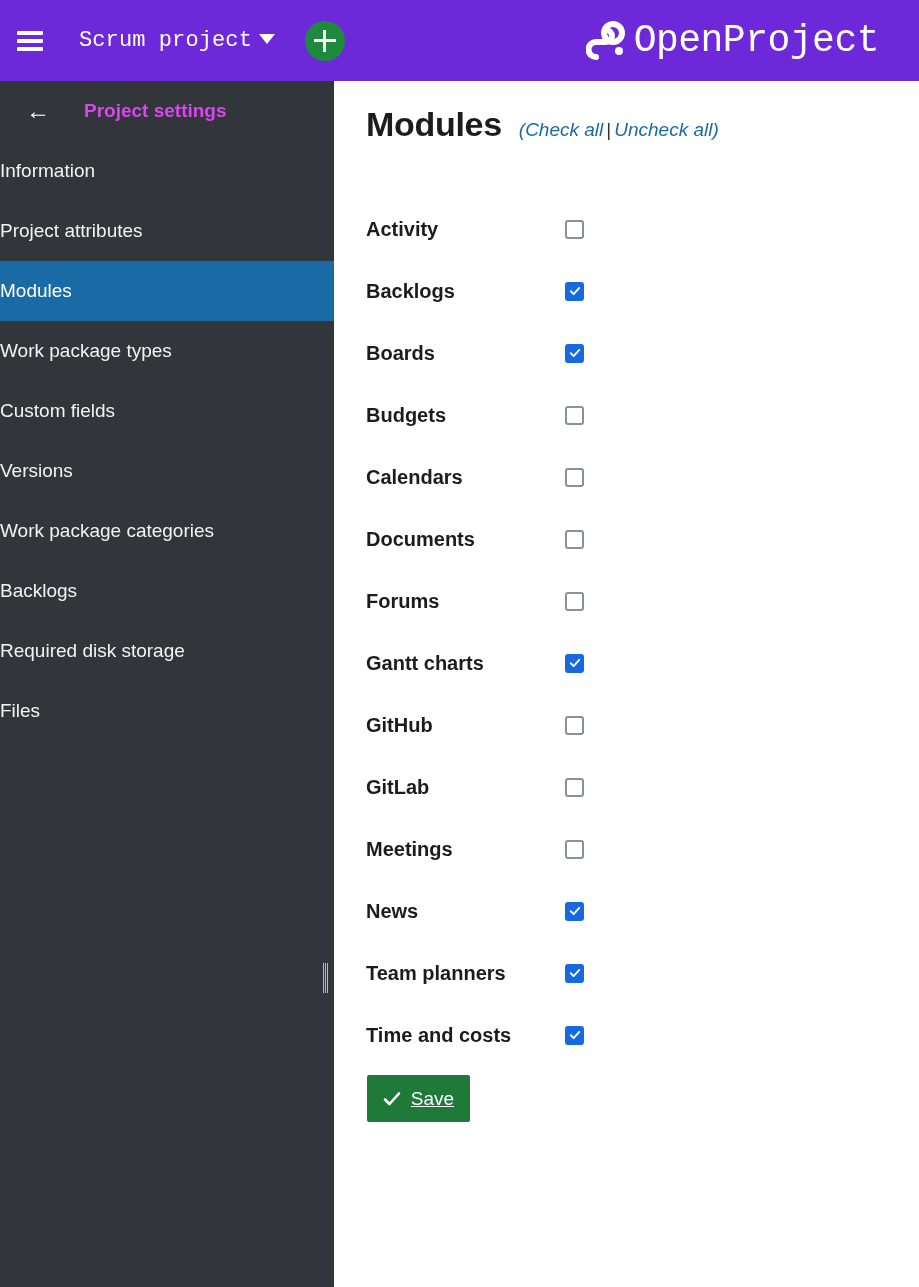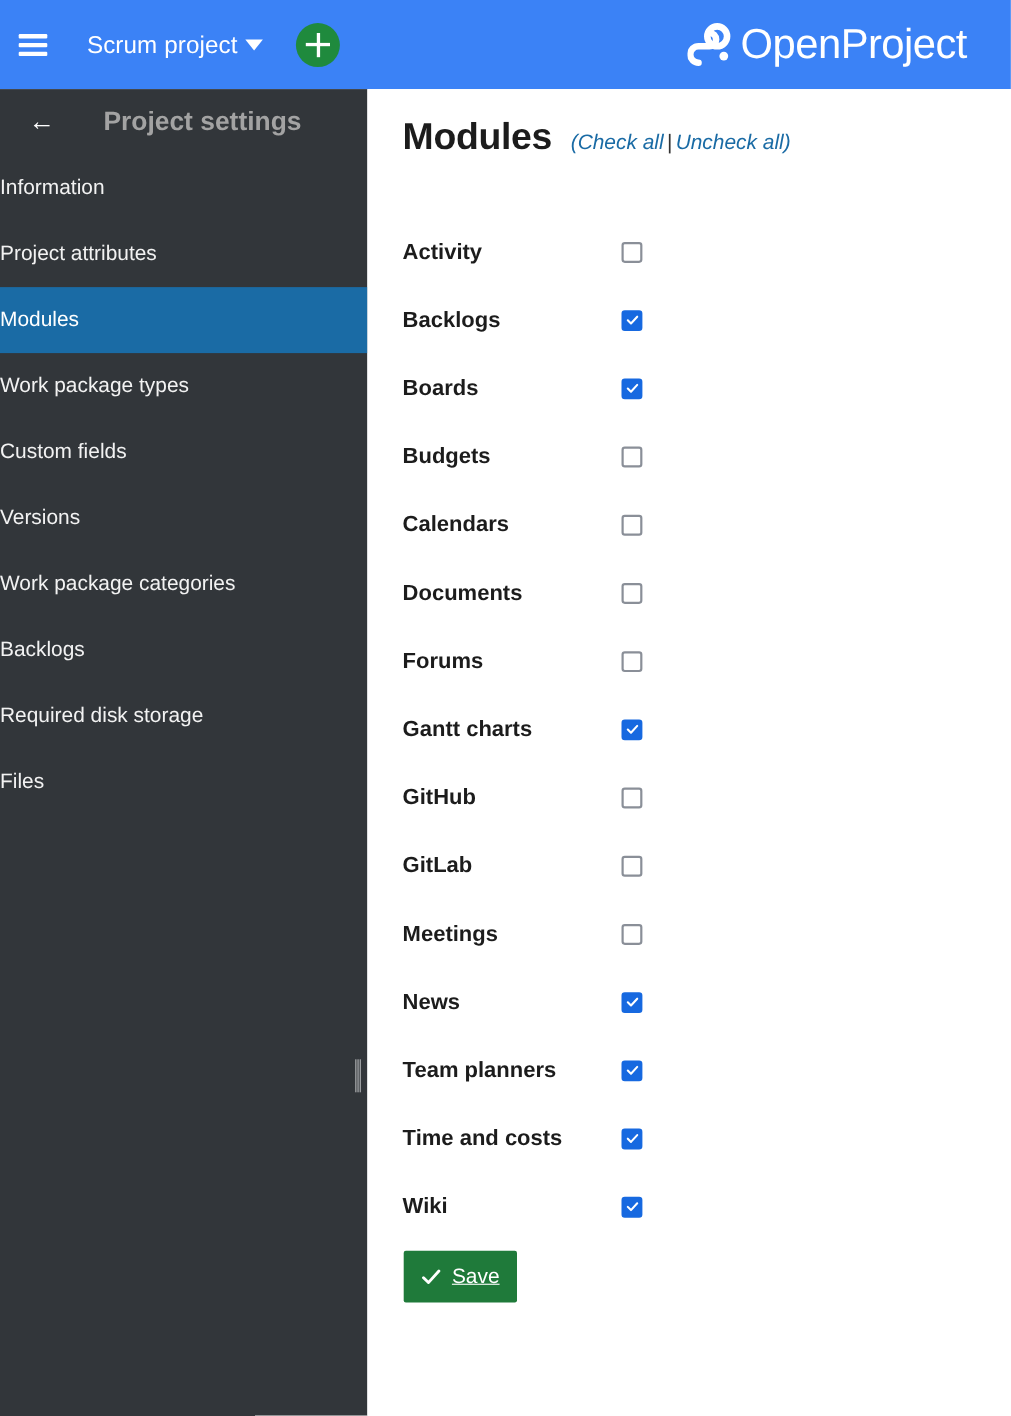--- a/index.html
+++ b/index.html
@@ -17,23 +17,24 @@
     width: 919px;
     height: 1287px;
     background: #ffffff;
   }
 
   
   #topbar {
     position: absolute;
     left: 0; top: 0;
     width: 919px; height: 81px;
-    background: #3b82f6;
-    display: flex;
-    align-items: center;
+    background: #6d28d9;
+    display: flex;
+    align-items: center;
+    font-family: Liberation Mono, monospace;
   }
 
   #hamburger {
     width: 26px; height: 20px;
     margin-left: 17px;
     display: flex;
     flex-direction: column;
     justify-content: space-between;
     cursor: pointer;
   }
@@ -126,24 +127,24 @@
     padding-left: 26px;
     cursor: pointer;
   }
   #back-arrow {
     color: #ffffff;
     font-size: 24px;
     line-height: 1;
     width: 28px;
   }
   #sidebar-title {
-    color: #a3a3a3;
-    font-size: 24px;
+    color: #d946ef;
+    font-size: 19px;
     font-weight: bold;
-    margin-left: 40px;
+    margin-left: 30px;
   }
 
   .nav-item {
     display: block;
     height: 60px;
     line-height: 60px;
     color: #f2f2f2;
     font-size: 19px;
     cursor: pointer;
     white-space: nowrap;
@@ -416,28 +417,20 @@
           </span>
         </div>
         <div class="module-row">
           <span class="module-label">Time and costs</span>
           <span class="module-checkbox checked">
             <svg class="tick" viewBox="0 0 14 14">
               <path d="M2 7.2 L5.4 10.6 L12 3.4" fill="none" stroke="#ffffff" stroke-width="2.2" stroke-linecap="round" stroke-linejoin="round"></path>
             </svg>
           </span>
         </div>
-        <div class="module-row">
-          <span class="module-label">Wiki</span>
-          <span class="module-checkbox checked">
-            <svg class="tick" viewBox="0 0 14 14">
-              <path d="M2 7.2 L5.4 10.6 L12 3.4" fill="none" stroke="#ffffff" stroke-width="2.2" stroke-linecap="round" stroke-linejoin="round"></path>
-            </svg>
-          </span>
-        </div>
       </div>
 
     <button id="save-button">
       <svg id="save-check" viewBox="0 0 18 18">
         <path d="M2 9.5 L6.5 14 L16 3.5" fill="none" stroke="#ffffff" stroke-width="2.6" stroke-linecap="round" stroke-linejoin="round"></path>
       </svg>
       <span>Save</span>
     </button>
   </div>
 </div>

